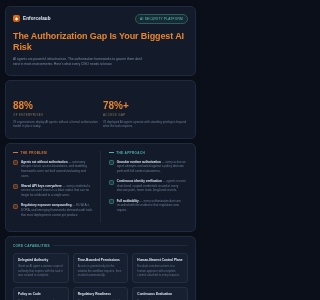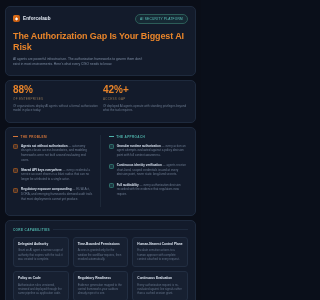--- a/index.html
+++ b/index.html
@@ -48,21 +48,21 @@
   .hero-title {
     font-size: 9px; line-height: 1.22; font-weight: bold;
     color: #e8842a; margin-bottom: 4px; letter-spacing: -0.1px;
   }
   .hero-sub {
     font-size: 3.3px; line-height: 1.55; color: #7d8da3;
     max-width: 132px;
   }
 
   
-  .stats { display: flex; padding: 4px 7px 9px 7px; gap: 5px; }
+  .stats { display: flex; padding: 20px 7px 9px 7px; gap: 5px; }
   .stat { flex: 1; }
   .stat-num {
     font-size: 10px; font-weight: bold; color: #e8842a;
     line-height: 1; margin-bottom: 2.5px;
   }
   .stat-label {
     font-size: 3px; color: #8b7355; letter-spacing: 0.3px;
     text-transform: uppercase; margin-bottom: 2.5px;
   }
   .stat-desc { font-size: 3px; line-height: 1.5; color: #6b7a8f; }
@@ -131,21 +131,21 @@
     <div class="hero-sub">AI agents are powerful infrastructure. The authorization frameworks to govern them don't exist in most environments. Here's what every CISO needs to know.</div>
   </div>
 
   <div class="panel stats">
     <div class="stat">
       <div class="stat-num">88%</div>
       <div class="stat-label">OF ENTERPRISES</div>
       <div class="stat-desc">Of organizations deploy AI agents without a formal authorization model in place today.</div>
     </div>
     <div class="stat">
-      <div class="stat-num">42%+</div>
+      <div class="stat-num">78%+</div>
       <div class="stat-label">ACCESS GAP</div>
       <div class="stat-desc">Of deployed AI agents operate with standing privileges beyond what the task requires.</div>
     </div>
   </div>
 
   <div class="panel twocol">
     <div class="col col-risk">
       <div class="col-head">
         <span class="head-bar"></span>
         <span>THE PROBLEM</span>

